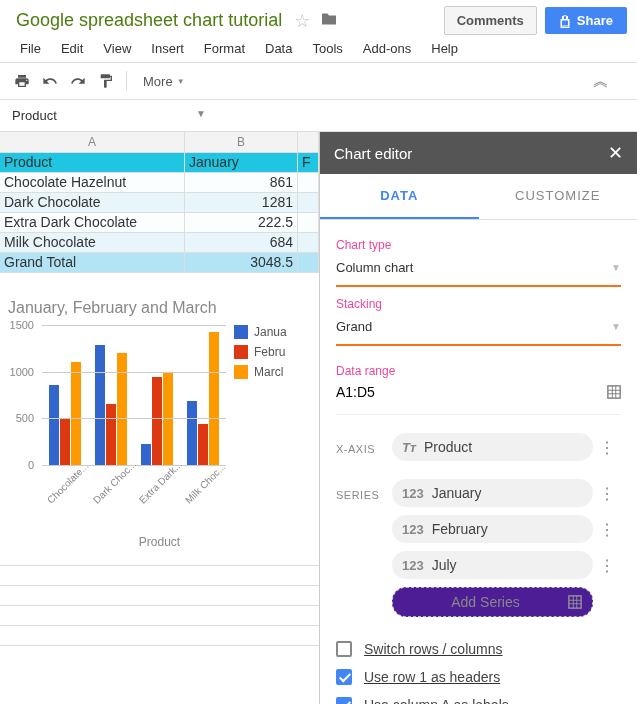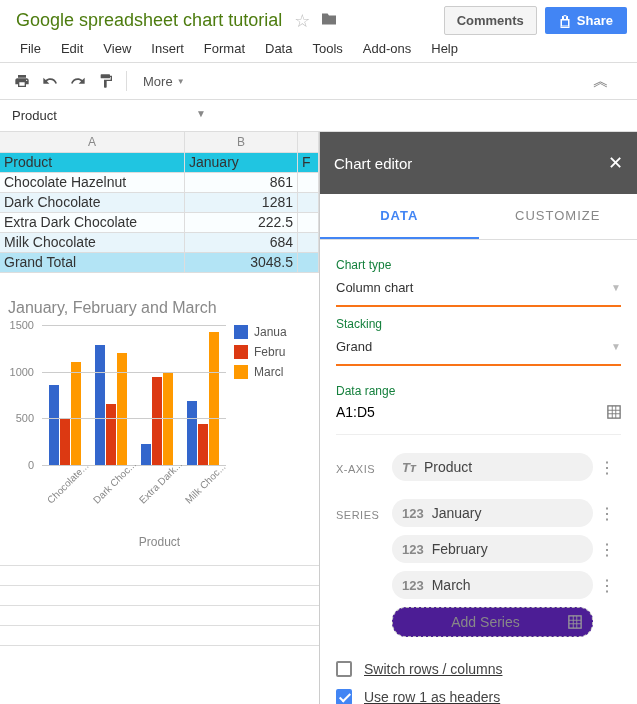--- a/index.html
+++ b/index.html
@@ -63,27 +63,27 @@
   .x-title { text-align: center; color: #888; font-size: 12px; margin-top: 40px; }
   .legend { margin-left: 8px; font-size: 12px; color: #555; }
   .legend-item { display: flex; align-items: center; margin-bottom: 6px; }
   .swatch { width: 14px; height: 14px; margin-right: 6px; }
 
   .blank-rows { border-top: 1px solid #ddd; margin-top: 8px; }
   .blank-row { height: 20px; border-bottom: 1px solid #ddd; }
 
   
   .editor { flex: 1; border-left: 1px solid #ccc; background: #fff; display:flex; flex-direction:column; font-size:13px; }
-  .editor-header { background: #555; color: #fff; padding: 20px 14px; display: flex; align-items: center; font-size: 15px; }
+  .editor-header { background: #555; color: #fff; padding: 10px 14px; display: flex; align-items: center; font-size: 15px; }
   .editor-header .close { margin-left: auto; cursor: pointer; font-size: 18px; }
   .editor-tabs { display: flex; border-bottom: 1px solid #ddd; }
   .editor-tab { flex: 1; text-align: center; padding: 14px 0; color: #888; font-size: 13px; letter-spacing: 1px; cursor: pointer; }
   .editor-tab.active { color: #4285f4; border-bottom: 2px solid #4285f4; font-weight: bold; }
   .editor-body { padding: 8px 16px; overflow-y: hidden; flex:1; }
-  .field-label { color: #15803d; font-size: 12px; margin-top: 10px; }
+  .field-label { color: #ec4899; font-size: 12px; margin-top: 10px; }
   .field-value { display: flex; align-items: center; justify-content: space-between; padding: 8px 0 10px 0; border-bottom: 2px solid #f97316; cursor: pointer; }
   .field-value .chev { color: #bbb; font-size: 10px; }
   .range-row { display: flex; align-items: center; padding: 6px 0 14px 0; border-bottom: 1px solid #eee; }
   .range-row input { border: none; font-size: 14px; flex: 1; outline: none; }
   .grid-icon { width: 14px; height: 14px; display:inline-block; }
   .grid-icon svg { width:14px; height:14px; }
 
   .axis-block { margin-top: 18px; display:flex; }
   .axis-label { width: 56px; color: #888; font-size: 11px; letter-spacing: 0.5px; padding-top:10px; }
   .chips-col { flex: 1; display:flex; flex-direction:column; gap:8px; }
@@ -343,21 +343,21 @@
           <div style="display:flex; align-items:center;">
             <div class="chip" style="flex:1">
               <span class="chip-icon num">123</span>
               <span class="chip-text">February</span>
             </div>
             <span class="chip-more">⋮</span>
           </div>
           <div style="display:flex; align-items:center;">
             <div class="chip" style="flex:1">
               <span class="chip-icon num">123</span>
-              <span class="chip-text">March</span>
+              <span class="chip-text">July</span>
             </div>
             <span class="chip-more">⋮</span>
           </div>
           <div style="display:flex; align-items:center;">
             <div class="chip add" style="flex:1">
               <span class="chip-text" style="text-align:center">Add Series</span>
               <span class="grid-icon">
                 <svg viewBox="0 0 16 16">
                     <rect x="1" y="1" width="14" height="14" fill="none" stroke="#999" stroke-width="1.5"></rect>
                     <line x1="1" y1="6" x2="15" y2="6" stroke="#999"></line>

